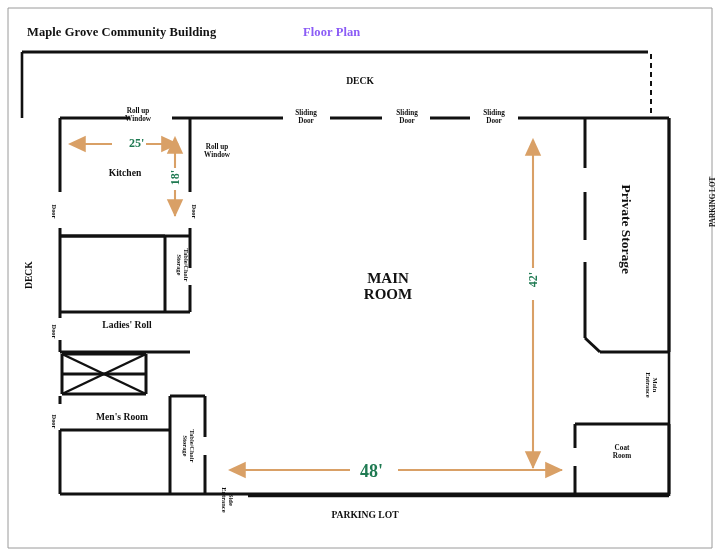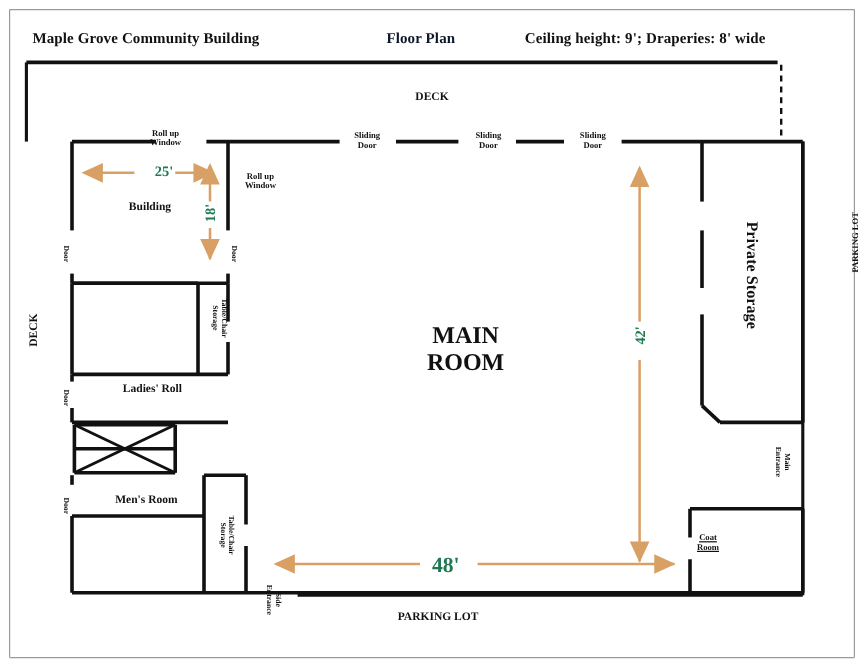--- a/index.html
+++ b/index.html
@@ -32,21 +32,21 @@
   }
   .hdr-text {
     position: absolute;
     font-family: "Liberation Serif", serif;
     font-weight: bold;
     font-size: 12.5px;
     white-space: nowrap;
     letter-spacing: 0.1px;
   }
   #hdr-left  { left: 27px;  top: 25px; color: #111111; }
-  #hdr-mid   { left: 322px; top: 25px; color: #0f172a; }
+  #hdr-mid   { left: 303px; top: 25px; color: #8b5cf6; }
   #hdr-right { right: 22px; top: 25px; color: #111111; }
 
   
   #plan-svg {
     position: absolute;
     left: 0;
     top: 0;
     width: 720px;
     height: 556px;
   }
@@ -57,21 +57,21 @@
     color: #111111;
     white-space: pre;
     line-height: 1.08;
     text-align: center;
   }
   .lbl.bold   { font-weight: bold; }
   .lbl.small  { font-size: 7.2px; }
   .lbl.tiny   { font-size: 6.4px; }
   .lbl.mid    { font-size: 9.6px; }
   .lbl.big    { font-size: 13.5px; }
-  .lbl.huge   { font-size: 20px; }
+  .lbl.huge   { font-size: 15px; }
 
   .rot90  { transform: rotate(-90deg); transform-origin: 50% 50%; }
   .rot270 { transform: rotate(90deg);  transform-origin: 50% 50%; }
 
   .dim {
     position: absolute;
     font-family: "Liberation Serif", serif;
     font-weight: bold;
     font-size: 12px;
     color: #1f7a52;
@@ -82,21 +82,20 @@
   .dim.vert { transform: rotate(-90deg); transform-origin: 50% 50%; }
 </style>
 </head>
 <body>
 
 <div id="page">
 
   <div id="header">
     <div class="hdr-text" id="hdr-left">Maple Grove Community Building</div>
     <div class="hdr-text" id="hdr-mid">Floor Plan</div>
-    <div class="hdr-text" id="hdr-right">Ceiling height: 9'; Draperies: 8' wide</div>
   </div>
 
   <svg id="plan-svg" viewBox="0 0 720 556">
     <defs>
       <marker id="arrR" markerWidth="9" markerHeight="9" refX="8" refY="4.5" orient="auto">
         <path d="M0,0.6 L8.5,4.5 L0,8.4 z" fill="#d9a066"></path>
       </marker>
       <marker id="arrL" markerWidth="9" markerHeight="9" refX="1" refY="4.5" orient="auto">
         <path d="M8.5,0.6 L0,4.5 L8.5,8.4 z" fill="#d9a066"></path>
       </marker>
@@ -211,32 +210,32 @@
   </svg>
 
   <div class="lbl bold mid" style="left:300px; top:76px; width:120px;">DECK</div>
 
   <div class="lbl bold mid rot90" style="left:-6px; top:270px; width:70px;">DECK</div>
 
   <div class="lbl bold small rot90" style="left:654px; top:198px; width:120px;">PARKING LOT</div>
 
   <div class="lbl bold mid" style="left:300px; top:510px; width:130px;">PARKING LOT</div>
 
-  <div class="lbl bold mid" style="left:85px; top:168px; width:80px;">Building</div>
+  <div class="lbl bold mid" style="left:85px; top:168px; width:80px;">Kitchen</div>
 
   <div class="lbl bold huge" style="left:333px; top:270px; width:110px;">MAIN
 ROOM</div>
 
   <div class="lbl bold mid" style="left:72px; top:320px; width:110px;">Ladies' Roll</div>
 
   <div class="lbl bold mid" style="left:72px; top:412px; width:100px;">Men's Room</div>
 
   <div class="lbl bold big rot270" style="left:562px; top:222px; width:128px;">Private Storage</div>
 
-  <div class="lbl bold small" style="left:560px; top:445px; width:60px;text-decoration:underline;">Coat
+  <div class="lbl bold small" style="left:592px; top:445px; width:60px;">Coat
 Room</div>
 
   <div class="lbl bold tiny rot270" style="left:151px; top:258px; width:62px;">Table/Chair
 Storage</div>
 
   <div class="lbl bold tiny rot270" style="left:157px; top:439px; width:62px;">Table/Chair
 Storage</div>
 
   <div class="lbl bold small" style="left:107px; top:108px; width:62px;">Roll up
 Window</div>

